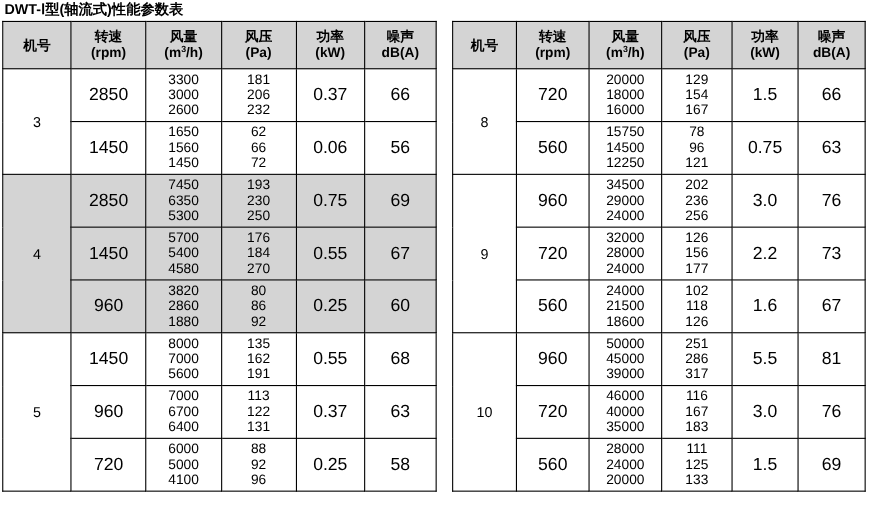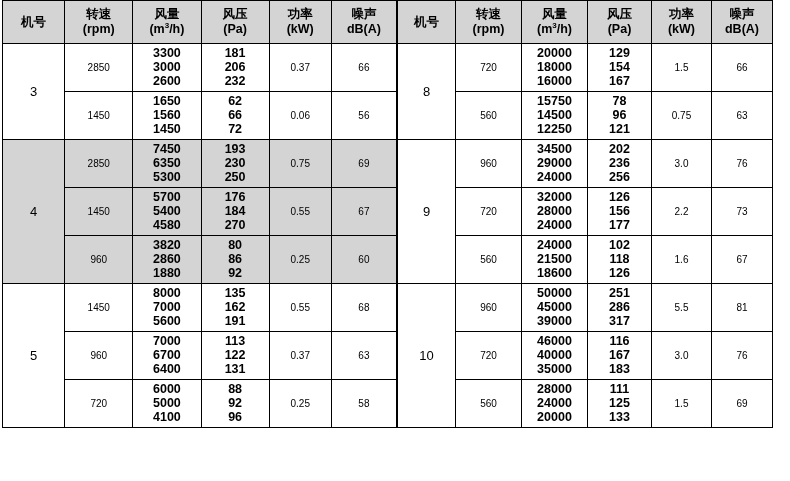--- a/index.html
+++ b/index.html
@@ -23,20 +23,21 @@
   #title {
     font-size: 13px;
     font-weight: bold;
     padding: 2px 0 3px 4px;
     line-height: 14px;
     white-space: nowrap;
   }
   .tables {
     display: flex;
     flex-direction: row;
+    gap: 14px;
     padding: 0 2px;
   }
   table {
     border-collapse: collapse;
     table-layout: fixed;
     font-size: 12px;
   }
   table.left { width: 395px; }
   table.right { width: 375px; }
   th, td {
@@ -55,39 +56,39 @@
   .sup {
     font-size: 8px;
     vertical-align: super;
     line-height: 0;
   }
   td.model {
     font-size: 13px;
     font-weight: normal;
   }
   td.rpm, td.kw, td.db {
-    font-size: 10px;
+    font-size: 16px;
     margin-top: 43px;
   }
   td.multi {
     font-size: 12.5px;
     line-height: 14px;
     padding: 2px 0 3px 0;
-    font-weight: bold;
   }
   td.multi div { white-space: nowrap; }
   .shade { background: #d4d4d4; }
   .plain { background: #ffffff; }
   tbody tr { height: 18px; }
 </style>
 </head>
 <body>
 
 <div id="page">
 
+  <div id="title">DWT-Ⅰ型(轴流式)性能参数表</div>
 
   <div class="tables">
 
     <table class="left">
       <colgroup>
         <col style="width:62px">
           <col style="width:68px">
           <col style="width:68px">
         <col style="width:68px">
           <col style="width:62px">

